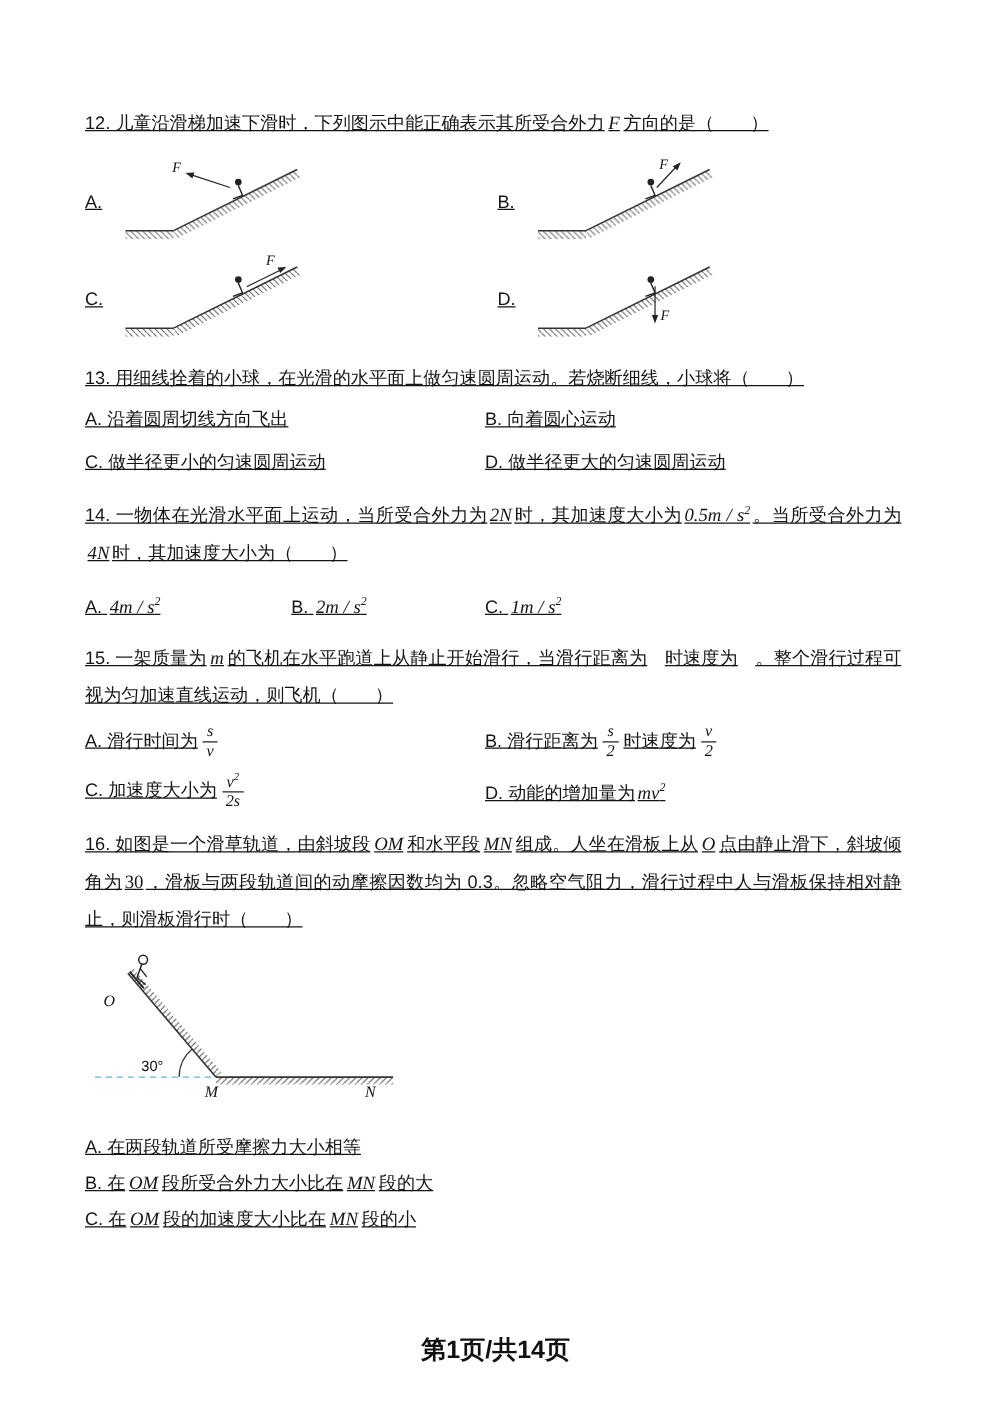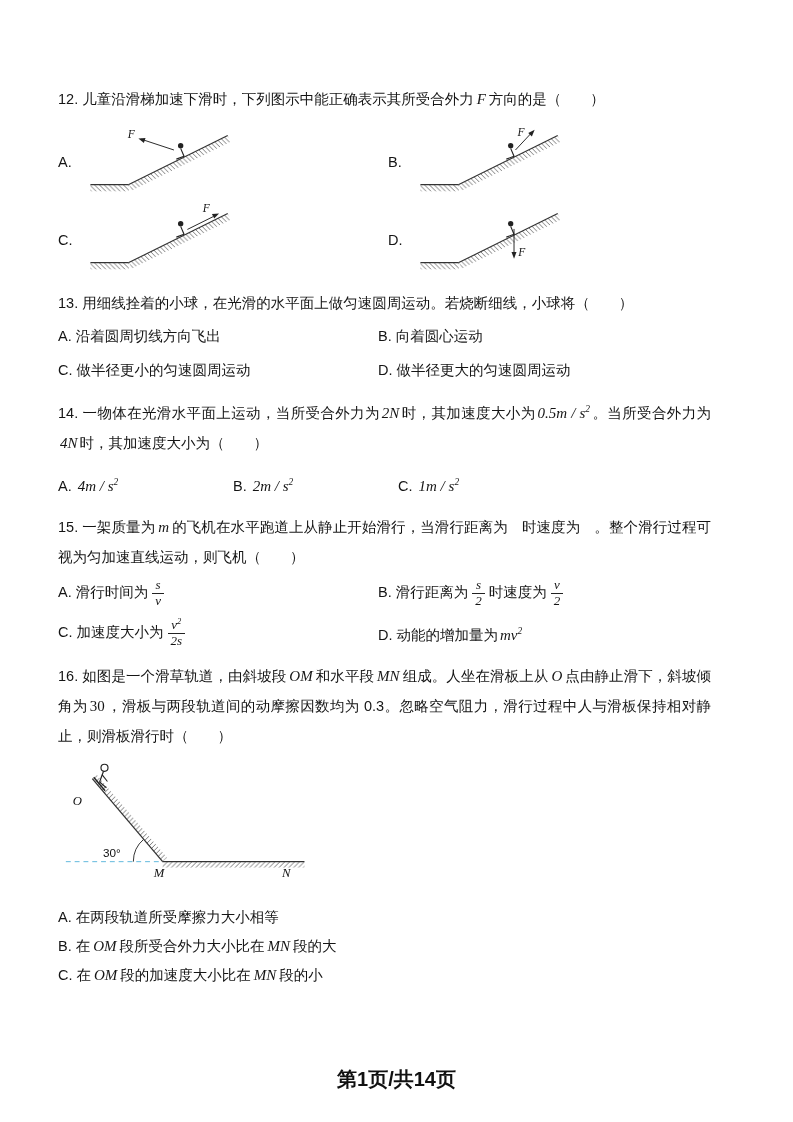--- a/index.html
+++ b/index.html
@@ -1,34 +1,34 @@
 <!DOCTYPE html>
 <html><head>
 <meta charset="utf-8">
 <style>
   * { margin:0; padding:0; box-sizing:border-box; }
   html,body { background:#fff; }
   .page { position:relative; width:793px; height:1122px; background:#ffffff; overflow:hidden;
           font-family:"Liberation Sans","DejaVu Sans",sans-serif; color:#151515; }
-  .content { position:absolute; left:58px; top:84px; width:653px; }
+  .content { position:absolute; left:68px; top:84px; width:653px;text-decoration:underline; }
   .stem { font-size:14.5px; line-height:30px; text-align:justify; }
   .mt12 { margin-top:12px; } .mt10 { margin-top:10px; }
   .mi  { font-family:"Liberation Serif","DejaVu Serif",serif; font-style:italic; font-size:15px; margin:0 3px; white-space:nowrap; }
   .mf  { font-family:"Liberation Serif","DejaVu Serif",serif; font-style:italic; font-size:15px; margin:0 2px; white-space:nowrap; }
   .mnum{ font-family:"Liberation Serif","DejaVu Serif",serif; font-size:15px; margin:0 2px; }
   sup { font-size:9.5px; }
   .gap { display:inline-block; width:14px; }
   .diag-grid { display:grid; grid-template-columns:330px 1fr; row-gap:6px; margin:12px 0 2px; }
   .diag-cell { display:flex; align-items:center; gap:8px; }
   .opt-letter { font-size:14.5px; width:22px; flex:0 0 22px; }
   .opts-2col { display:grid; grid-template-columns:320px 1fr; row-gap:6px; margin-top:4px;
                font-size:14.5px; line-height:28px; align-items:center; }
   .opts-2col.fracs { margin-top:6px; row-gap:8px; }
   .opts-4col { display:grid; grid-template-columns:165px 155px 165px 1fr; margin-top:10px;
-               font-size:14.5px; line-height:28px;gap:10px; }
+               font-size:14.5px; line-height:28px; }
   .frac { display:inline-flex; flex-direction:column; align-items:center; vertical-align:middle;
           font-family:"Liberation Serif","DejaVu Serif",serif; font-style:italic;
           font-size:13px; line-height:1.15; margin:0 4px; }
   .frac .num { padding:0 3px; }
   .frac .den { border-top:1px solid #222; padding:0 3px; }
   .frac sup { font-size:8.5px; }
   .q16-diagram { margin:8px 0 4px 2px; }
   .q16-opt { font-size:14.5px; line-height:29px; }
   .q16-opts { margin-top:8px; }
   .footer-inner { position:absolute; left:0; top:1022px; width:100%; text-align:center; font-size:14px; color:#222; }

